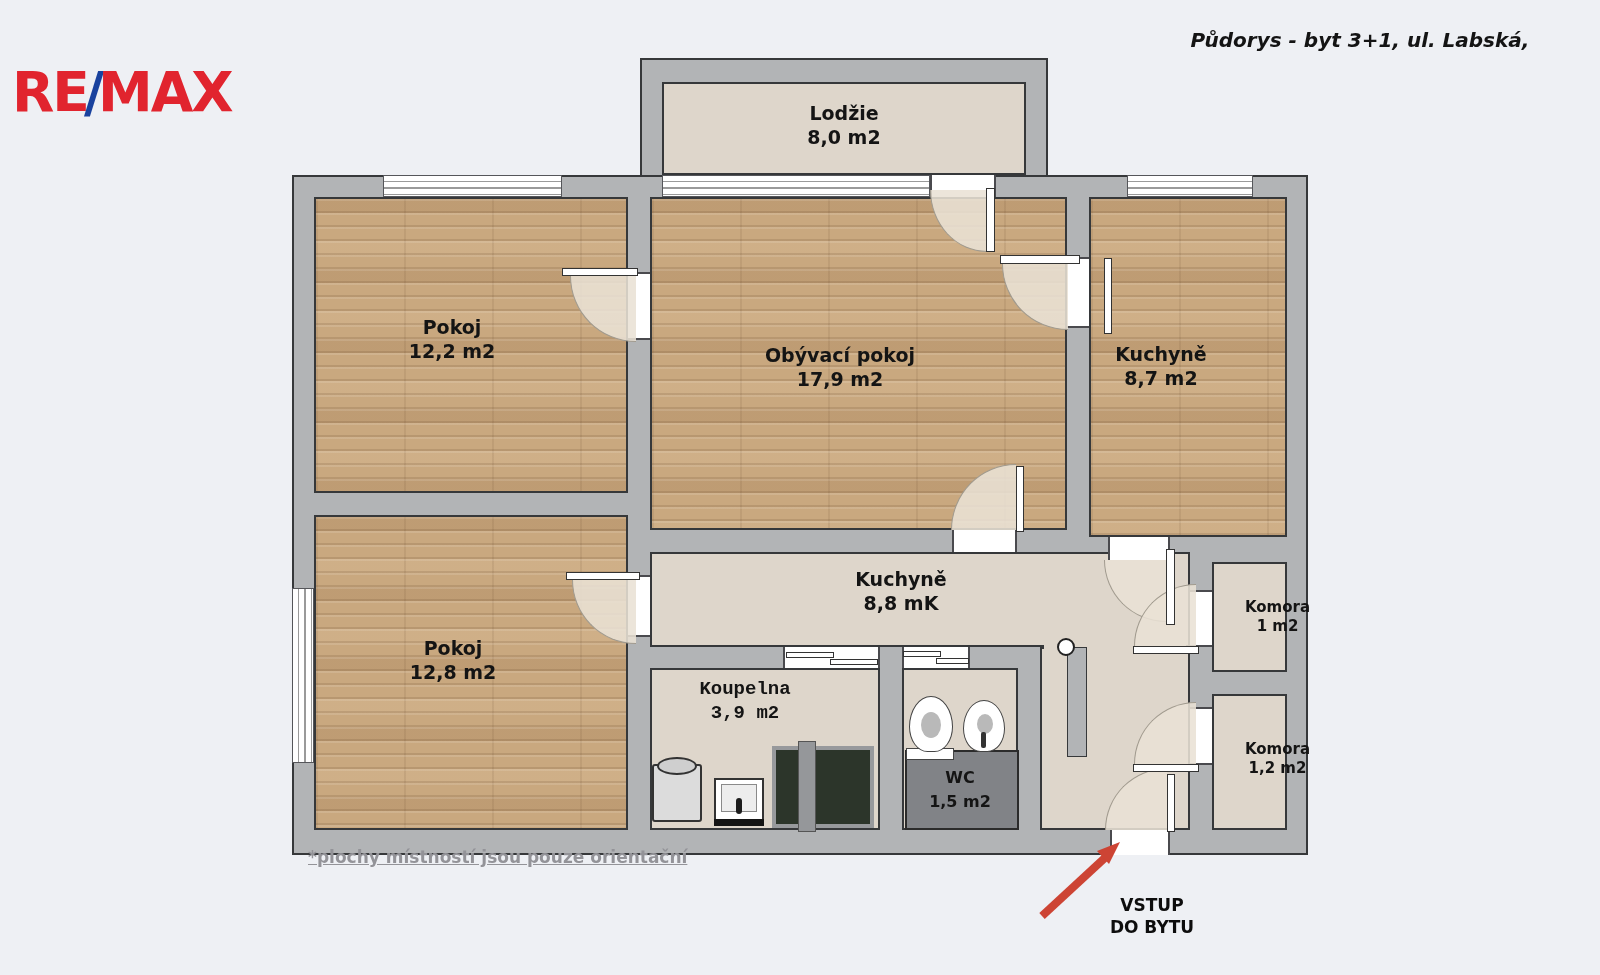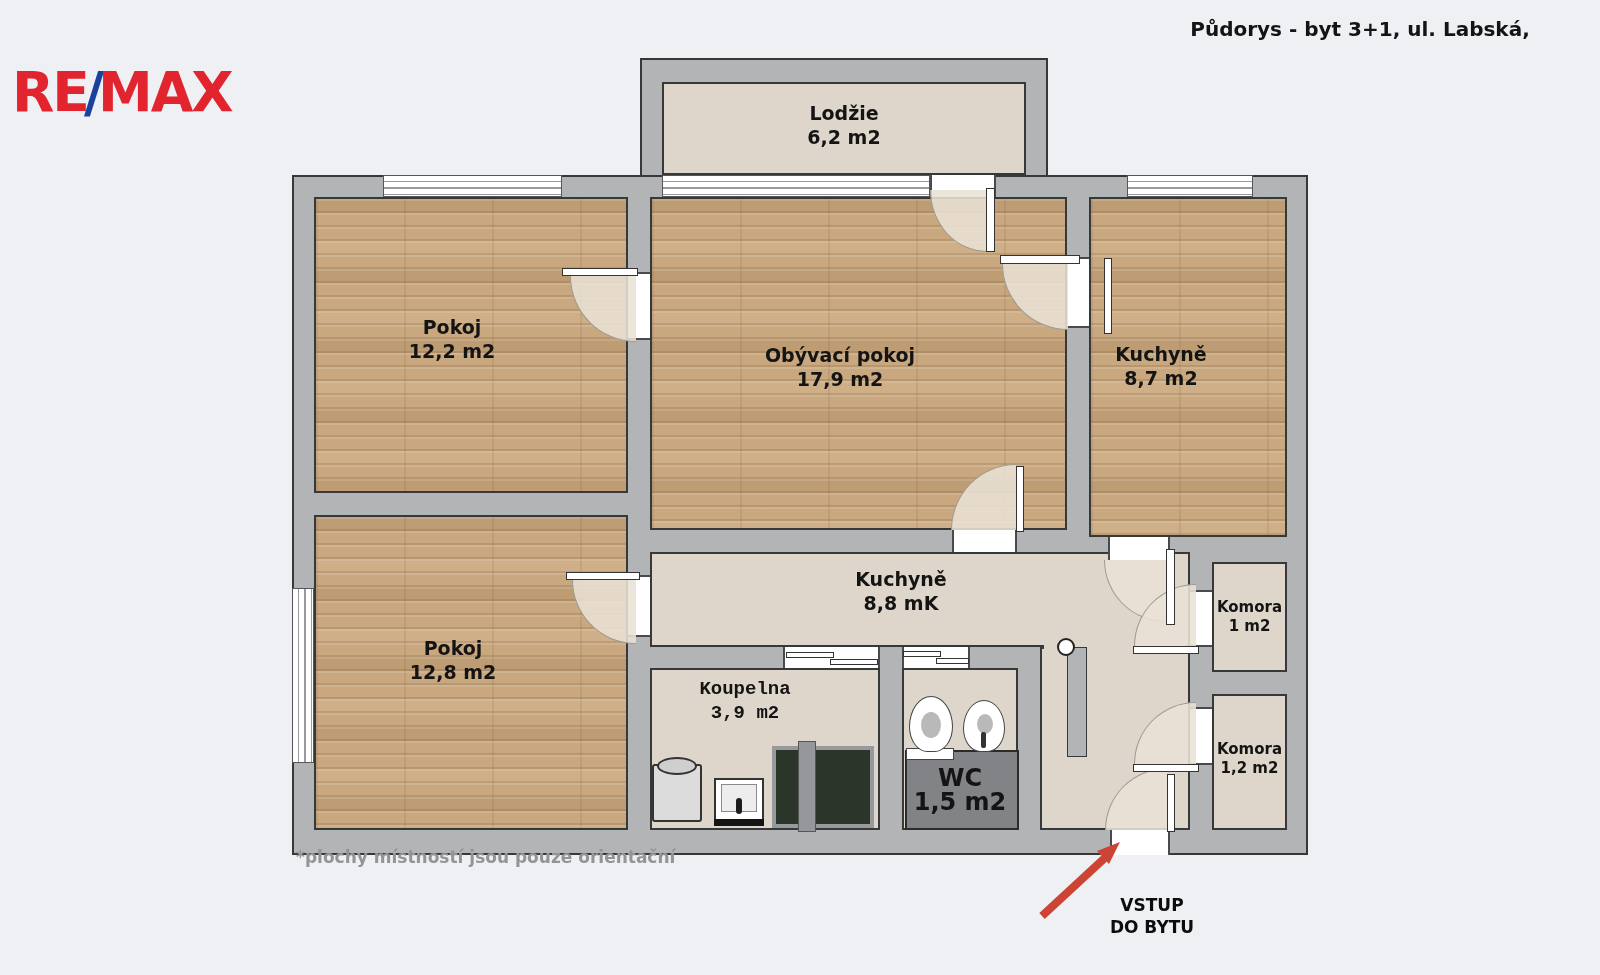--- a/index.html
+++ b/index.html
@@ -28,34 +28,34 @@
   .winH{background-image:repeating-linear-gradient(180deg, transparent 0 5px, #9a9a9a 5px 6.5px);}
   .winV{background-image:repeating-linear-gradient(90deg, transparent 0 5px, #9a9a9a 5px 6.5px);}
   .gapV{background:#fff;border-top:2px solid #4a4a4e;border-bottom:2px solid #4a4a4e;}
   .gapH{background:#fff;border-left:2px solid #4a4a4e;border-right:2px solid #4a4a4e;}
   .leaf{background:#fff;border:1.5px solid #333;}
   .arc{background:rgba(233,225,213,.88);}
   .arc-bl{border-radius:0 0 0 100%;border-left:1.5px solid #a09a8e;border-bottom:1.5px solid #a09a8e;}
   .arc-tl{border-radius:100% 0 0 0;border-left:1.5px solid #a09a8e;border-top:1.5px solid #a09a8e;}
   .label{display:flex;flex-direction:column;align-items:center;justify-content:center;
     font-weight:700;color:#141414;font-size:19px;line-height:24px;text-align:center;}
-  .label-sm{font-size:15px;line-height:19px;}
+  .label-sm{font-size:15px;line-height:19px;margin-left:28px;}
   .dot{background:#fff;border:2.5px solid #222;border-radius:50%;}
   .title{font-weight:700;color:#141414;font-size:20px;line-height:25px;text-align:center;}
   .logo{font-weight:800;font-size:55px;letter-spacing:-2px;font-style:normal;}
   .footnote{font-weight:700;font-size:17px;color:#939398;}
   .vstup{font-weight:800;font-size:17px;line-height:22px;color:#0d0d0d;text-align:center;}
 </style>
 </head>
 <body>
 
 <div class="abs logo" style="left:12px;top:60px;">
   <span style="color:var(--logo-red);">RE</span><span style="color:var(--logo-blue);margin:0 -4px;">/</span><span style="color:var(--logo-red);">MAX</span>
 </div>
-<div class="abs title" style="left:1130px;top:17px;width:460px;">
+<div class="abs title" style="left:1130px;top:28px;width:460px;font-style:italic;">
   <div>Půdorys - byt 3+1, ul. Labská,</div>
 </div>
 
 <div class="abs wall-base" style="left:640px;top:58px;width:408px;height:120px;"></div>
 <div class="abs wall-base" style="left:292px;top:175px;width:1016px;height:680px;"></div>
 
 <div class="abs floor beige" style="left:662px;top:82px;width:364px;height:93px;"></div>
 <div class="abs floor wood" style="left:314px;top:197px;width:314px;height:296px;"></div>
 <div class="abs floor wood" style="left:650px;top:197px;width:417px;height:333px;"></div>
 <div class="abs floor wood" style="left:1089px;top:197px;width:198px;height:340px;"></div>
@@ -125,21 +125,21 @@
 <div class="abs" style="left:905px;top:750px;width:114px;height:80px;background:var(--wc-floor);border:2px solid #2b2b2b;"></div>
 <div class="abs" style="left:906px;top:748px;width:48px;height:12px;background:#fff;border:1.5px solid #444;"></div>
 <div class="abs" style="left:909px;top:696px;width:44px;height:56px;background:#fff;border:1.5px solid #444;border-radius:50% 50% 42% 42% / 55% 55% 45% 45%;"></div>
 <div class="abs" style="left:921px;top:712px;width:20px;height:26px;background:#b9b9b9;border-radius:50%;"></div>
 <div class="abs" style="left:963px;top:700px;width:42px;height:52px;background:#fff;border:1.5px solid #444;border-radius:50% 50% 42% 42% / 55% 55% 45% 45%;"></div>
 <div class="abs" style="left:977px;top:714px;width:16px;height:20px;background:#b9b9b9;border-radius:50%;"></div>
 <div class="abs" style="left:981px;top:732px;width:5px;height:16px;background:#333;border-radius:2px;"></div>
 
 <div class="abs label" style="left:694px;top:101px;width:300px;height:48px;">
   <div>Lodžie</div>
-  <div>6,2 m2</div>
+  <div>8,0 m2</div>
 </div>
 <div class="abs label" style="left:332px;top:315px;width:240px;height:48px;">
   <div>Pokoj</div>
   <div>12,2 m2</div>
 </div>
 <div class="abs label" style="left:690px;top:343px;width:300px;height:48px;">
   <div>Obývací pokoj</div>
   <div>17,9 m2</div>
 </div>
 <div class="abs label" style="left:1061px;top:342px;width:200px;height:48px;">
@@ -151,34 +151,34 @@
   <div>12,8 m2</div>
 </div>
 <div class="abs label" style="left:751px;top:567px;width:300px;height:48px;">
   <div>Kuchyně</div>
   <div>8,8 mK</div>
 </div>
 <div class="abs label" style="left:635px;top:677px;width:220px;height:48px;font-family:Liberation Mono, monospace;">
   <div>Koupelna</div>
   <div>3,9 m2</div>
 </div>
-<div class="abs label" style="left:902px;top:752px;width:116px;height:76px;font-size:24px;">
+<div class="abs label" style="left:902px;top:752px;width:116px;height:76px;font-size:16px;">
   <div>WC</div>
   <div>1,5 m2</div>
 </div>
 <div class="abs label label-sm" style="left:1212px;top:562px;width:75px;height:110px;">
   <div>Komora</div>
   <div>1 m2</div>
 </div>
 <div class="abs label label-sm" style="left:1212px;top:694px;width:75px;height:130px;">
   <div>Komora</div>
   <div>1,2 m2</div>
 </div>
 
-<div class="abs footnote" style="left:296px;top:847px;">*plochy místností jsou pouze orientační</div>
+<div class="abs footnote" style="left:308px;top:847px;text-decoration:underline;">*plochy místností jsou pouze orientační</div>
 
 <svg class="abs" style="left:1028px;top:832px;" width="115" height="95" viewBox="0 0 115 95">
   <line x1="14" y1="84" x2="80" y2="23" stroke="var(--accent-red)" stroke-width="8"></line>
   <polygon points="92,10 81,32 69,19" fill="var(--accent-red)"></polygon>
 </svg>
 <div class="abs vstup" style="left:1082px;top:884px;width:140px;margin-top:10px;">
   <div>VSTUP</div>
   <div>DO BYTU</div>
 </div>
 

